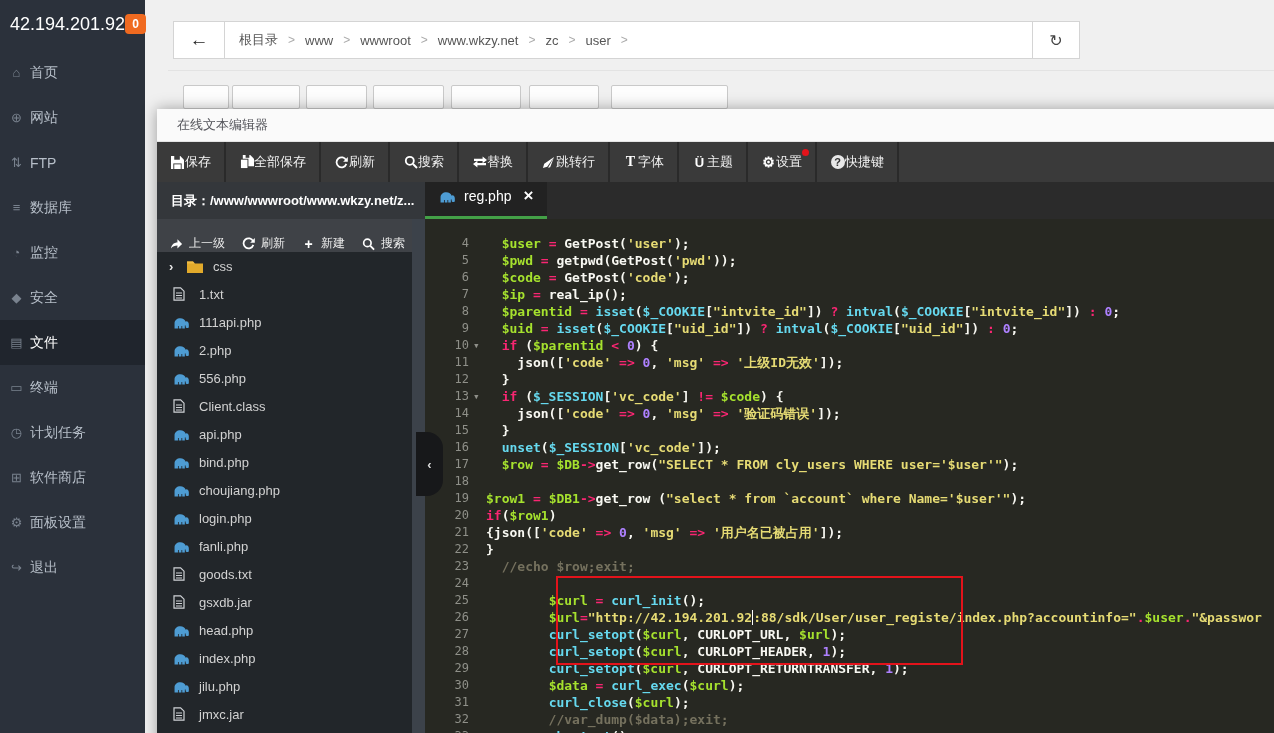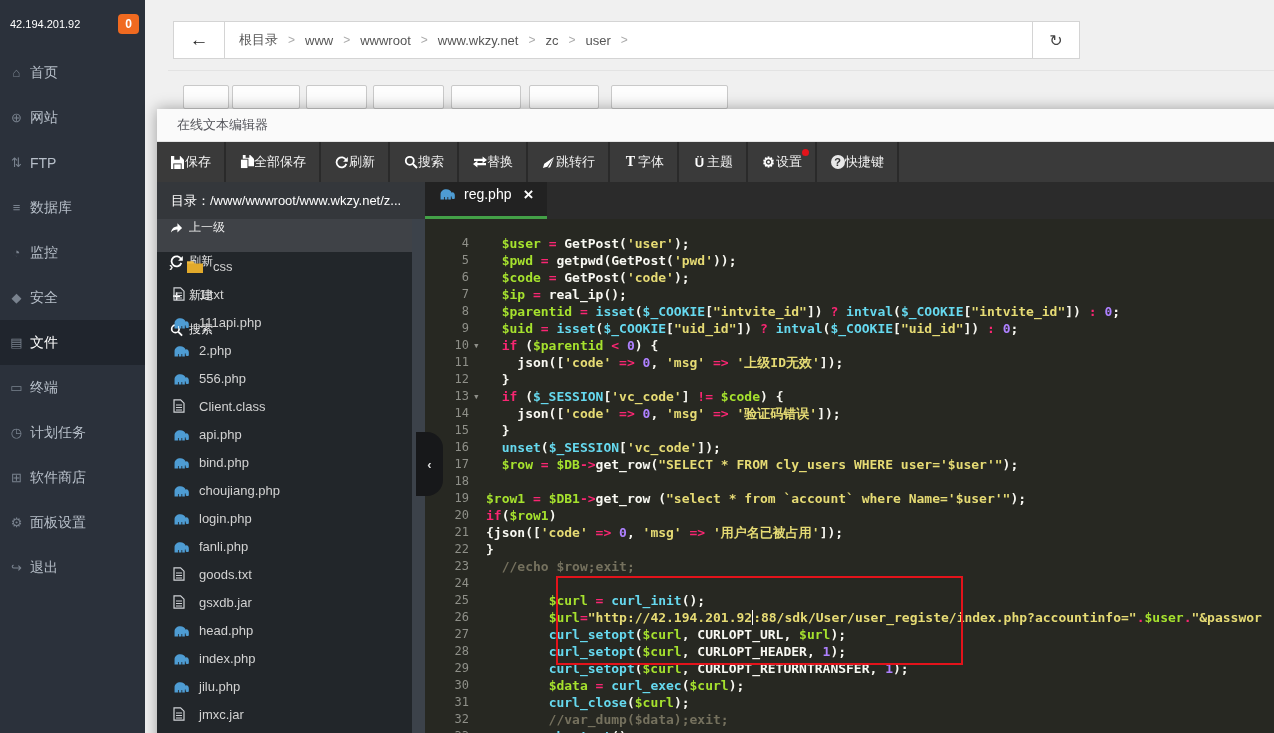--- a/index.html
+++ b/index.html
@@ -3,21 +3,21 @@
 <meta charset="utf-8">
 <style>
 * { margin:0; padding:0; box-sizing:border-box; }
 html,body { width:1274px; height:733px; overflow:hidden; }
 body { font-family:"Liberation Sans",sans-serif; position:relative; background:#f0f0f0; }
 
 
 .sidebar { position:absolute; left:0; top:0; width:145px; height:733px; background:#2b313b; z-index:5; }
 .server { height:48px; display:flex; align-items:center; padding:0 6px 0 10px; }
 .server .badge { margin-left:auto; }
-.server-ip { color:#fff; font-size:11px; }
+.server-ip { color:#fff; font-size:18px; }
 .badge { background:#f06a20; color:#fff; font-size:12px; font-weight:bold; min-width:21px; height:20px; border-radius:4px; display:flex; align-items:center; justify-content:center; }
 .nav { margin-top:2px; }
 .nav-item { height:45px; display:flex; align-items:center; padding-left:9px; gap:6px; font-size:14px; color:#b7bfc9; cursor:pointer; }
 .nav-item .ic { width:15px; color:#79828e; font-size:13px; text-align:center; flex:none; }
 .nav-item.active { background:#20252d; color:#fff; }
 
 
 .pathbar { position:absolute; left:173px; top:21px; width:907px; height:38px; background:#fff; border:1px solid #d4d4d4; display:flex; z-index:1; }
 .back-btn { width:51px; border-right:1px solid #d4d4d4; display:flex; align-items:center; justify-content:center; color:#222; font-size:19px; font-weight:bold; cursor:pointer; background:#fff; }
 .crumbs { flex:1; display:flex; align-items:center; padding:1px 14px; gap:10px; font-size:13px; color:#555; }
@@ -34,35 +34,35 @@
 .tbtn { background:#3a3a3a; color:#f2f2f2; font-size:13px; display:flex; align-items:center; padding:0 13px; cursor:pointer; position:relative; white-space:nowrap; }
 .tbtn .tic { display:inline-flex; align-items:center; justify-content:center; width:15px; height:15px; font-size:14px; color:#fff; font-weight:bold; }
 .tbtn-fill { flex:1; background:#3a3a3a; }
 .red-dot { position:absolute; top:7px; right:6px; width:7px; height:7px; border-radius:50%; background:#e3131b; }
 .qc { display:inline-flex; width:14px; height:14px; border-radius:50%; background:#e8e8e8; color:#333; font-size:11px; font-weight:bold; align-items:center; justify-content:center; }
 
 .ed-body { position:absolute; top:73px; left:0; right:0; bottom:0; display:flex; }
 
 
 .file-panel { width:268px; position:relative; background:#22262a; flex:none; }
-.dir-header { height:37px; background:#34373b; color:#fff; font-size:13px; font-weight:normal; display:flex; align-items:center; padding:0 14px; white-space:nowrap;text-align:right; }
-.tree-actions { height:33px; background:#3f4247; color:#ececec; display:flex; align-items:flex-start; gap:17px; padding:0 13px; font-size:12px;flex-direction:column; }
+.dir-header { height:37px; background:#34373b; color:#fff; font-size:13px; font-weight:bold; display:flex; align-items:center; padding:0 14px; white-space:nowrap;text-align:right; }
+.tree-actions { height:33px; background:#3f4247; color:#ececec; display:flex; align-items:flex-end; gap:17px; padding:0 13px; font-size:12px; }
 .tree-act { display:flex; align-items:center; gap:6px; cursor:pointer; white-space:nowrap; }
 .tree-act .tic { display:inline-flex; width:13px; height:13px; align-items:center; justify-content:center; font-size:12px; font-weight:bold; color:#fff; }
 .file-list { position:absolute; top:70px; bottom:0; left:0; right:13px; overflow:hidden; }
 .scroll-strip { position:absolute; top:37px; bottom:0; right:0; width:13px; background:#3c424a; }
 .file-item { height:28px; display:flex; align-items:center; padding-left:16px; gap:9px; color:#d2d2d2; font-size:13px; cursor:pointer; white-space:nowrap; }
 .file-item.folder { padding-left:12px; }
 .chev { color:#e8e8e8; font-size:13px; font-weight:bold; width:9px; }
 .fic { width:17px; height:15px; display:inline-flex; align-items:center; flex:none; }
 
 
 .code-panel { flex:1; position:relative; background:#272822; }
 .tabbar { height:37px; background:#2b2b2b; display:flex; }
-.tab { background:#222222; display:flex; align-items:flex-start; gap:8px; padding:4px 14px; border-bottom:3px solid #43a047; cursor:pointer; }
+.tab { background:#222222; display:flex; align-items:flex-end; gap:8px; padding:12px 14px; border-bottom:3px solid #43a047; cursor:pointer; }
 .tab-name { color:#fff; font-size:14px; }
 .tab-close { color:#fff; font-size:17px; font-weight:bold; line-height:1; margin-left:4px; cursor:pointer; }
 .code-area { position:absolute; top:37px; left:0; right:0; bottom:0; padding-top:16px; font-family:"DejaVu Sans Mono",monospace; font-size:13px; font-weight:bold; overflow:hidden; }
 .code-area .ln { font-weight:normal; }
 .cl { height:17px; line-height:17px; white-space:pre; display:flex; }
 .ln { width:44px; text-align:right; color:#8f9089; flex:none; font-size:12px; }
 .fold { width:17px; color:#8f9089; font-size:11px; padding-left:4px; flex:none; line-height:17px; font-weight:normal; }
 .ct { flex:none; }
 .ct span.p{color:#f8f8f2} .ct span.v{color:#a6e22e} .ct span.b{color:#66d9ef} .ct span.s{color:#e6db74} .ct span.k{color:#f92672} .ct span.n{color:#ae81ff} .ct span.c{color:#75715e}
 .ct span.cur{border-left:1px solid #fff;}

